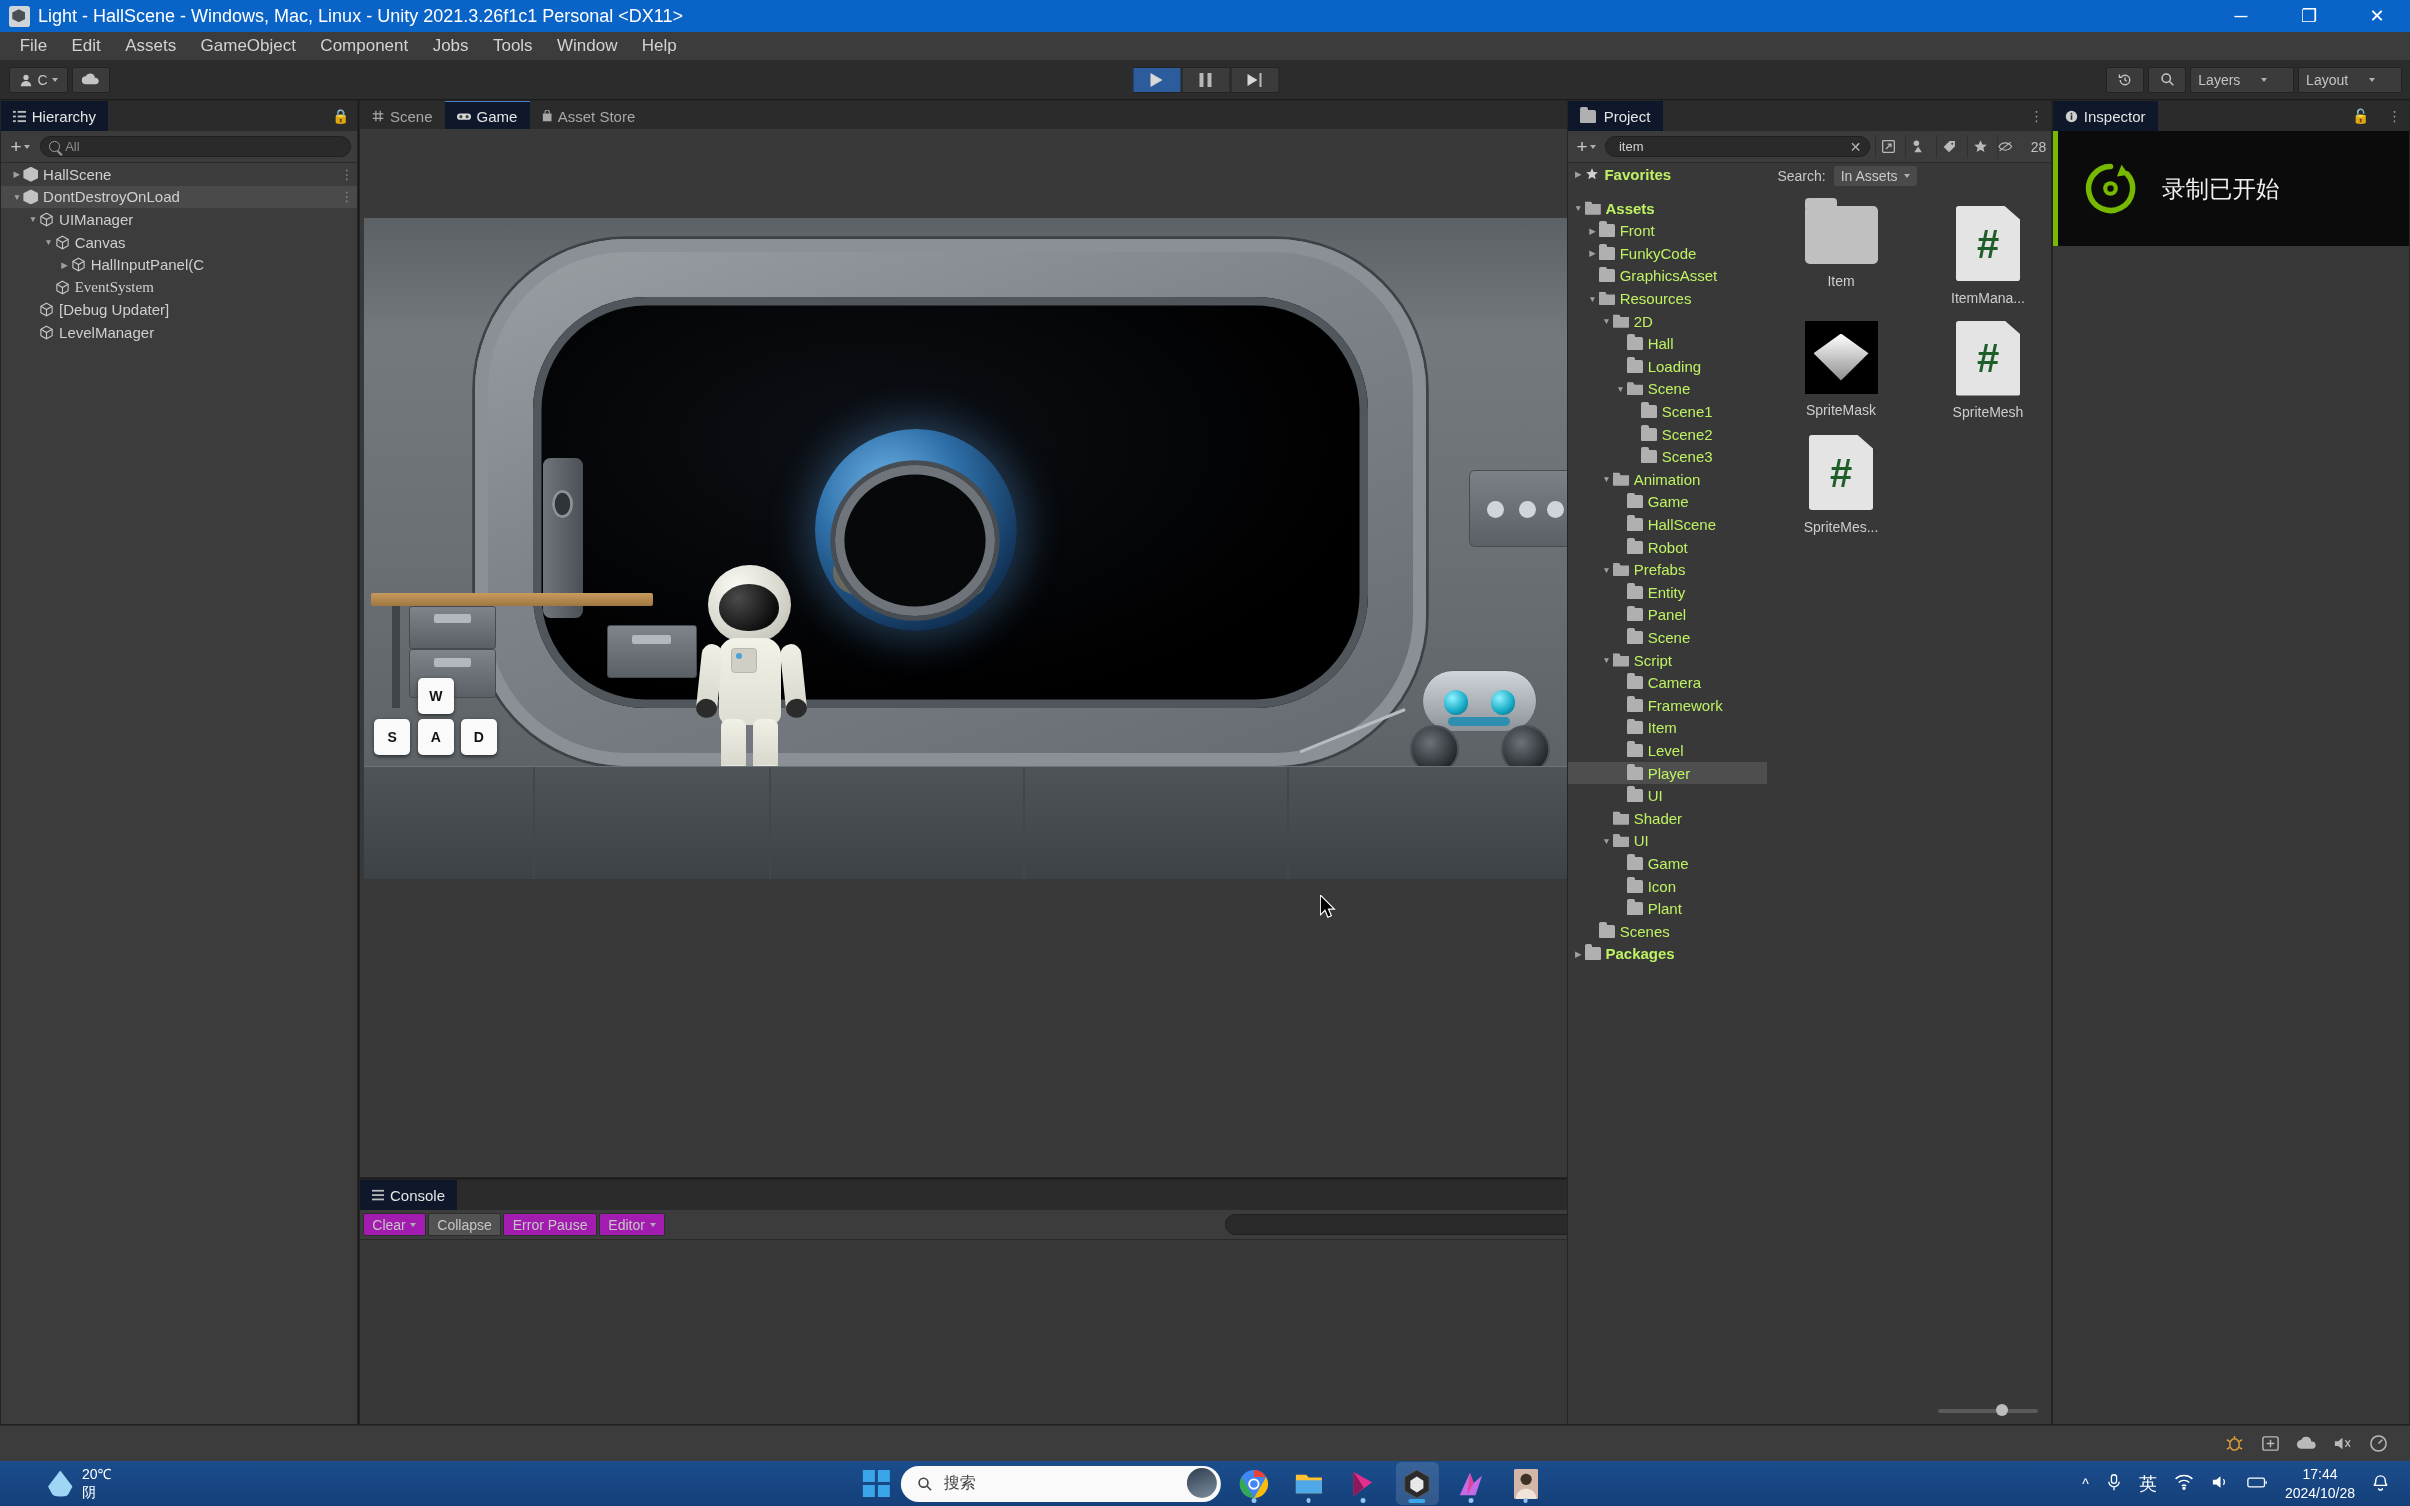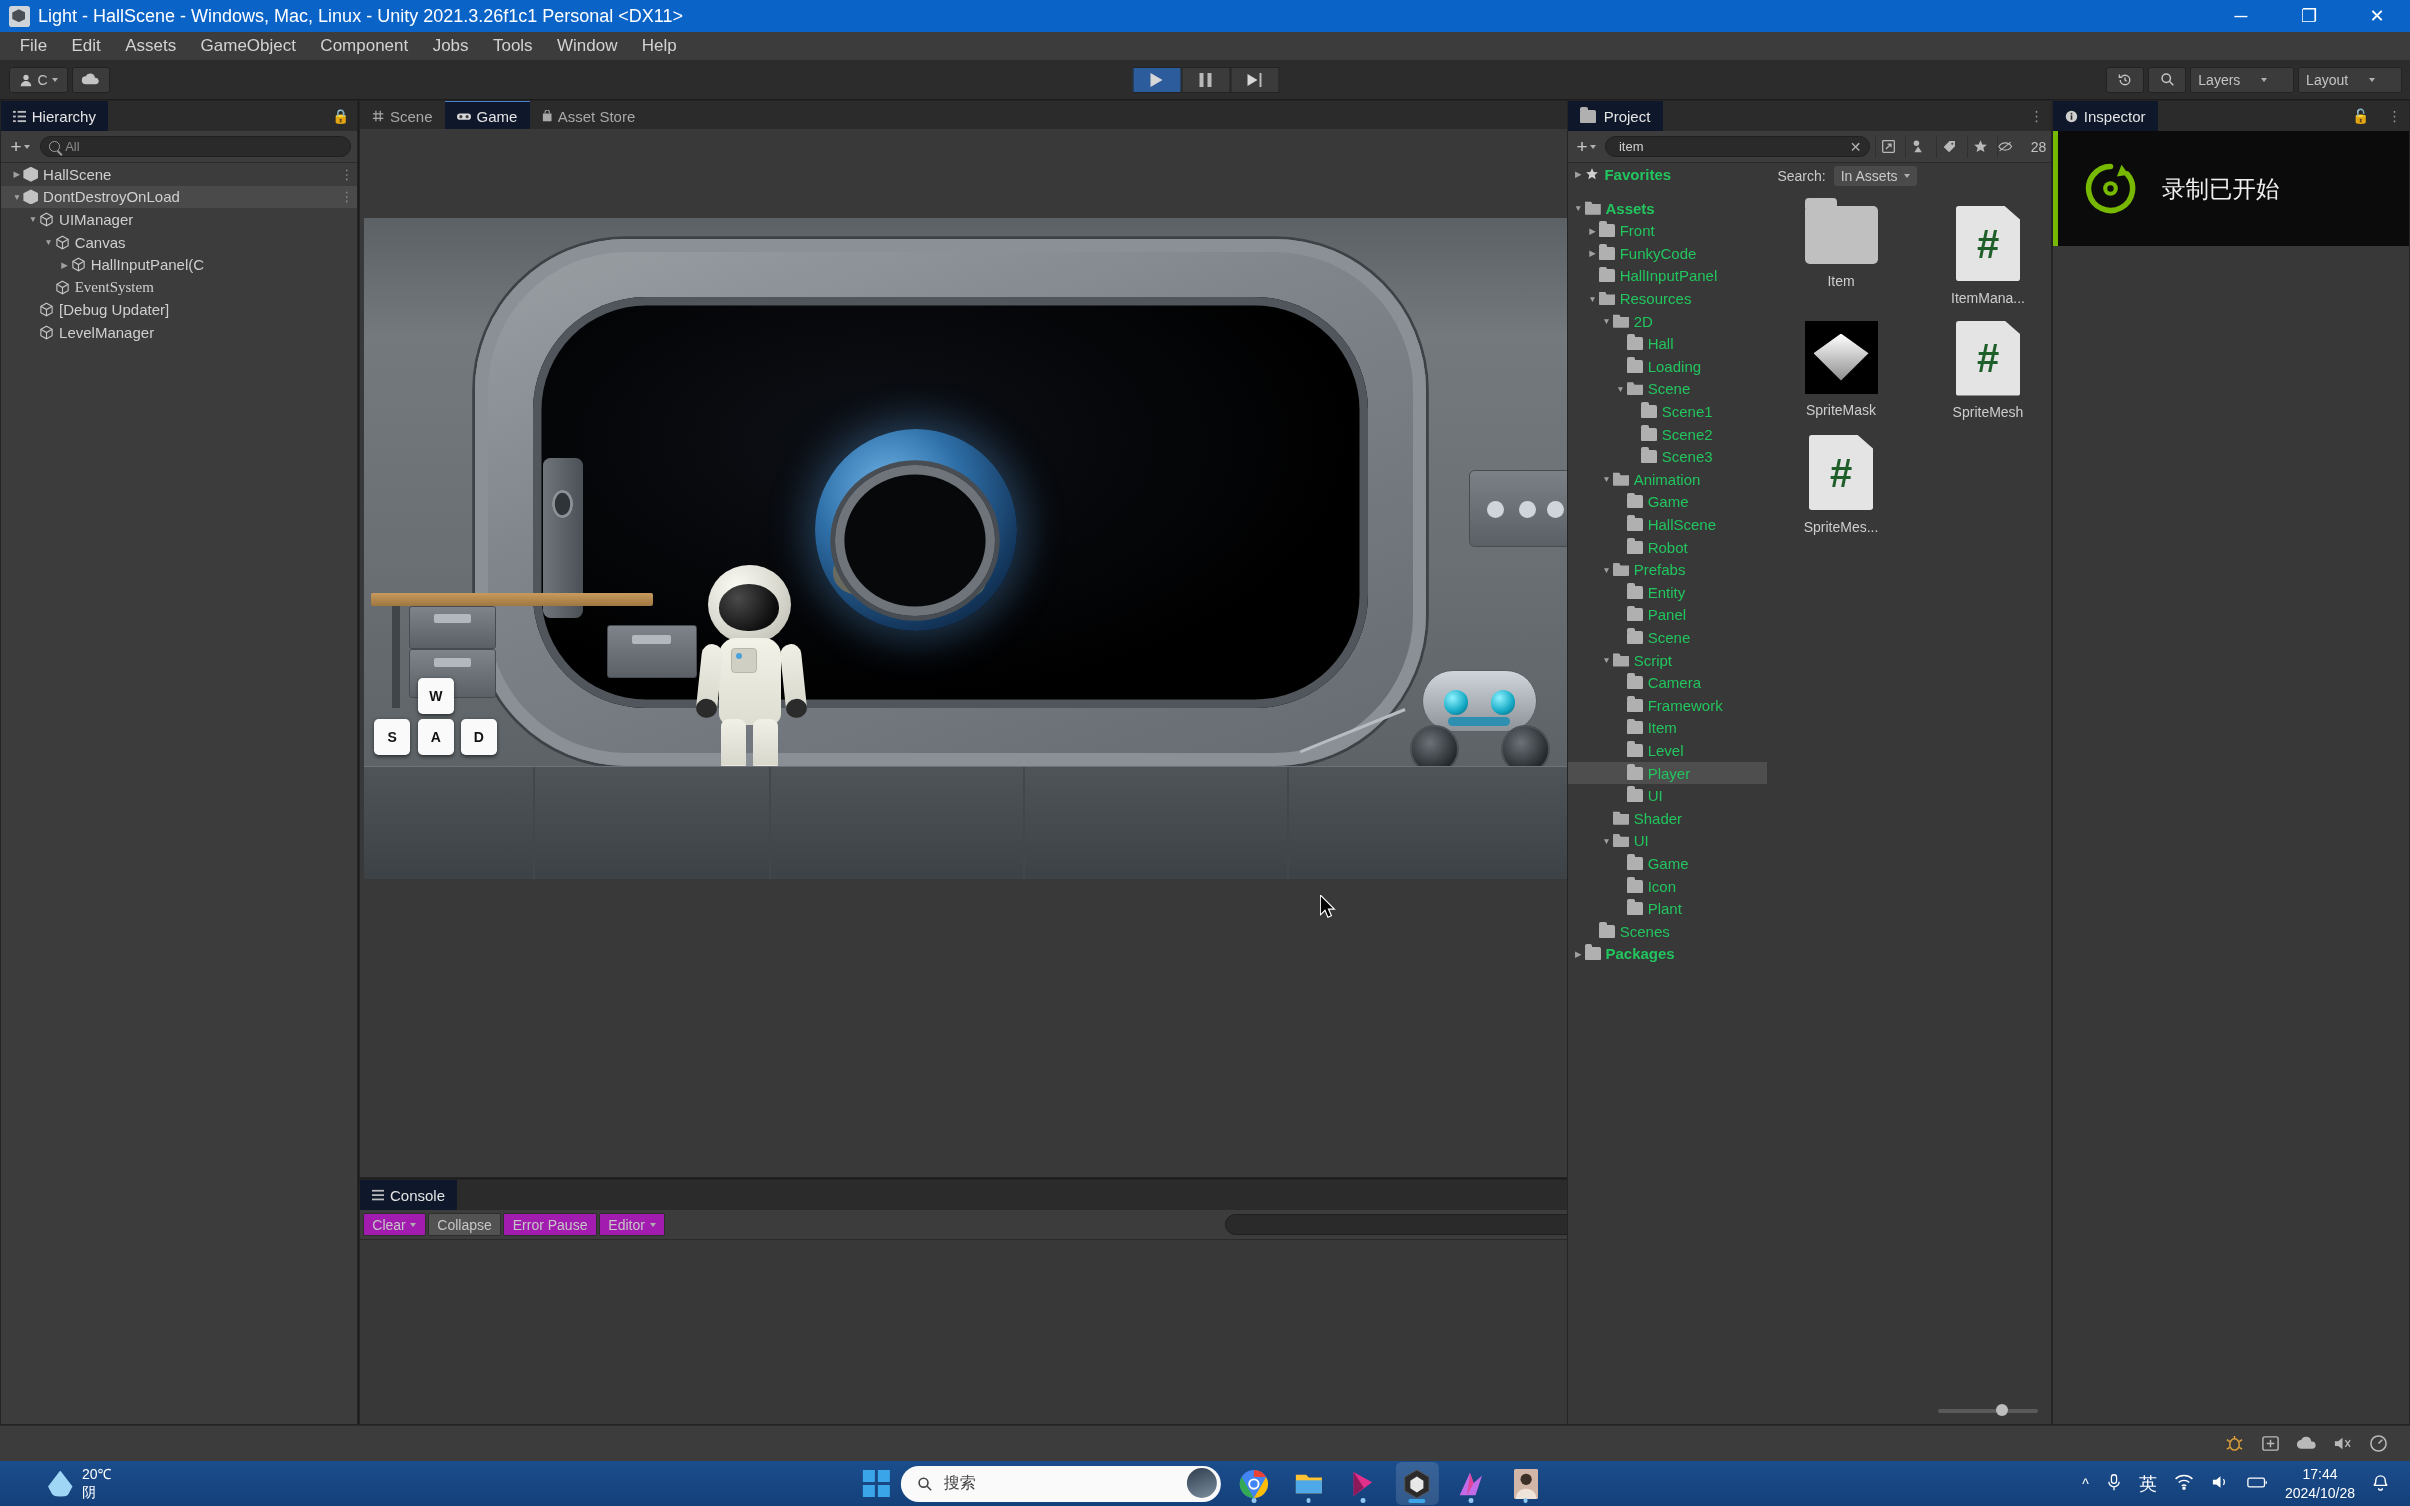--- a/index.html
+++ b/index.html
@@ -175,21 +175,21 @@
     border-bottom:0.9px solid #2a2a2a;}
   .pj-search{flex:1;height:21.7px;background:#2a2a2a;border:0.9px solid #1f1f1f;border-radius:10.4px;
     display:flex;align-items:center;padding:0 7.5px;gap:5.6px;color:#cfcfcf;font-size:13px;}
   .ic-btn{width:26px;height:22.6px;display:flex;align-items:center;justify-content:center;
     border-left:0.9px solid #303030;color:#b9b9b9;}
   .pj-split{position:absolute;left:0;top:62px;bottom:0;width:199px;background:#383838;overflow:hidden;}
   .pj-right{position:absolute;left:200px;right:0;top:62px;bottom:0;background:#383838;}
   .pj-searchbar{height:26px;display:flex;align-items:center;gap:8.5px;padding-left:9.4px;
     font-size:14px;color:#c9c9c9;}
   .inassets{background:#4a4a4a;border-radius:2.8px;padding:1.9px 6.6px;display:flex;align-items:center;gap:6.6px;}
-  .prow{height:22.6px;display:flex;align-items:center;font-size:15px;color:#22c55e;}
+  .prow{height:22.6px;display:flex;align-items:center;font-size:15px;color:#bef264;}
   .prow.sel{background:#4e4e4e;}
   .folder{width:16px;height:13px;margin-right:4.7px;flex:none;background:#b0b0b0;border-radius:1.9px 1.9px 0.9px 0.9px;position:relative;}
   .folder::before{content:"";position:absolute;left:0;top:-2.8px;width:7.5px;height:3.8px;background:#b0b0b0;border-radius:1.9px 1.9px 0 0;}
   .folder.open{background:#a9a9a9;clip-path:polygon(0 0,38% 0,48% 18%,100% 18%,100% 100%,0 100%);}
   .assetgrid{display:flex;flex-wrap:wrap;padding:17px 0 0 21px;gap:15px 43px;}
   .asset{width:104px;display:flex;flex-direction:column;align-items:center;gap:8.5px;}
   .asset .lbl{font-size:14px;color:#cdcdcd;text-align:center;white-space:nowrap;}
   .bigfolder{width:73px;height:58px;background:#c0c0c0;border-radius:3.8px 4.7px 4.7px 4.7px;position:relative;}
   .bigfolder::before{content:"";position:absolute;left:0;top:-8.5px;width:32px;height:10.4px;
     background:#c0c0c0;border-radius:3.8px 3.8px 0 0;}
@@ -716,21 +716,21 @@
           <div class="prow">
             <span style="width:18px;flex:none"></span>
             <span class="arw r"></span>
             <span class="folder"></span>
             <span>FunkyCode</span>
           </div>
           <div class="prow">
             <span style="width:18px;flex:none"></span>
             <span class="arw"></span>
             <span class="folder"></span>
-            <span>HallInputPanel</span>
+            <span>GraphicsAsset</span>
           </div>
           <div class="prow">
             <span style="width:18px;flex:none"></span>
             <span class="arw d"></span>
             <span class="folder open"></span>
             <span>Resources</span>
           </div>
           <div class="prow">
             <span style="width:32px;flex:none"></span>
             <span class="arw d"></span>

